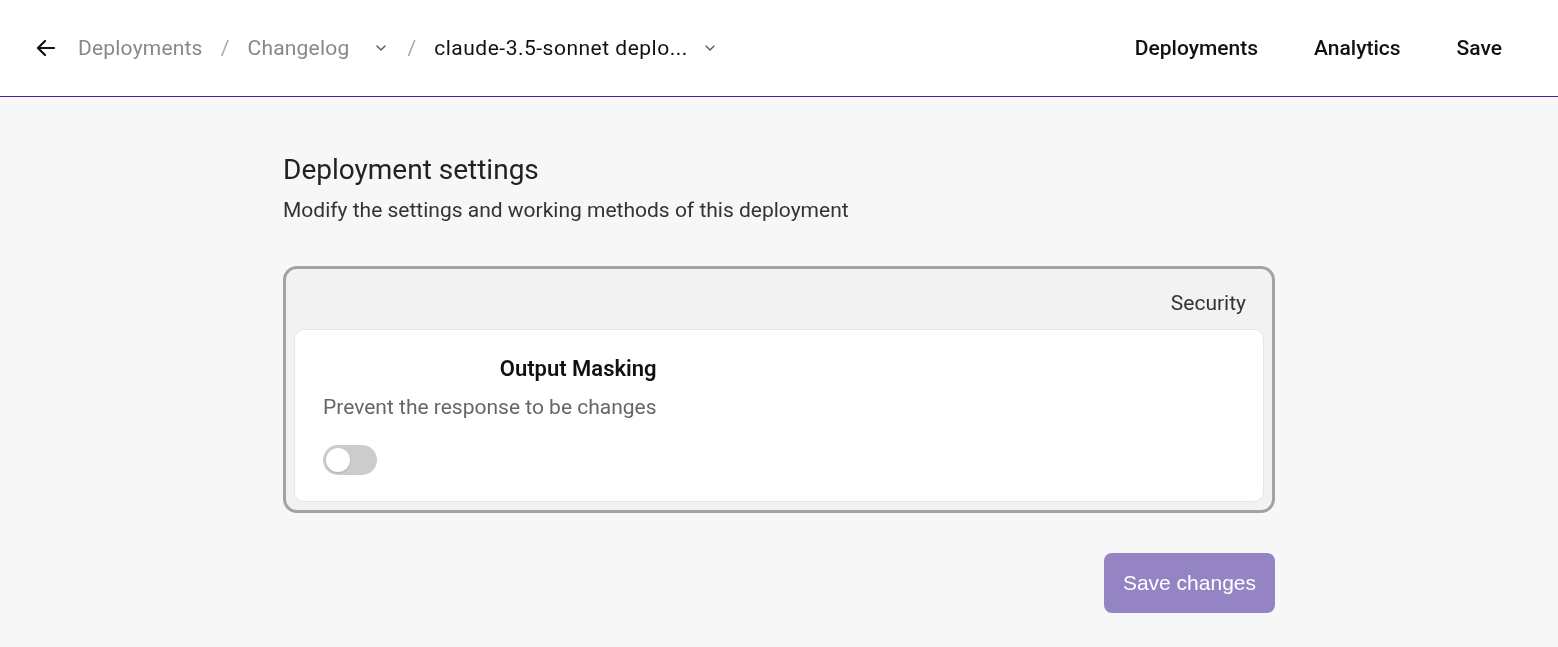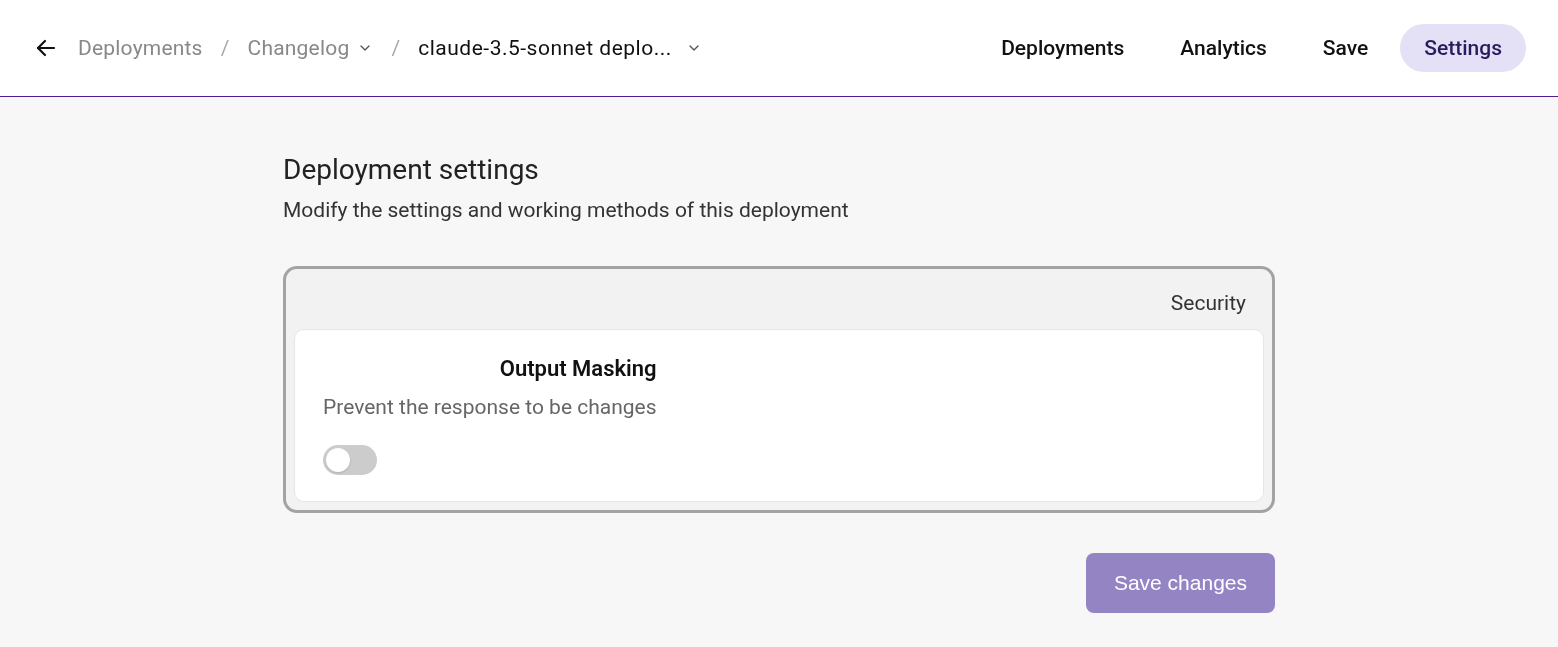--- a/index.html
+++ b/index.html
@@ -43,21 +43,21 @@
     .breadcrumb-link {
       color: #888;
       cursor: pointer;
     }
     .breadcrumb-sep {
       color: #aaa;
     }
     .breadcrumb-dropdown {
       display: flex;
       align-items: center;
-      gap: 8px;
+      gap: 24px;
       color: #888;
       cursor: pointer;
     }
     .breadcrumb-current {
       display: flex;
       align-items: center;
       gap: 14px;
       color: #111;
       cursor: pointer;
       letter-spacing: 0.5px;
@@ -166,21 +166,21 @@
     .actions {
       margin-top: 40px;
       display: flex;
       justify-content: flex-end;
     }
     .save-btn {
       background: #9484c4;
       color: #fff;
       border: none;
       border-radius: 8px;
-      padding: 18px 28px;
+      padding: 18px 19px;
       font-size: 21px;
       font-weight: 500;
       cursor: pointer;
     }
   </style>
 </head>
 <body>
 
 <div class="header">
   <div class="back-btn">
@@ -205,21 +205,20 @@
       <svg class="chevron-down" viewBox="0 0 24 24" fill="none" stroke="currentColor" stroke-width="2" stroke-linecap="round" stroke-linejoin="round">
         <polyline points="6 9 12 15 18 9"></polyline>
       </svg>
     </span>
   </div>
 
   <div class="tabs">
     <div class="tab">Deployments</div>
     <div class="tab">Analytics</div>
     <div class="tab">Save</div>
-    <div class="tab active">Settings</div>
   </div>
 </div>
 
 <div class="main">
   <div class="content">
     <h1 class="page-title">Deployment settings</h1>
     <p class="page-subtitle">Modify the settings and working methods of this deployment</p>
 
     <div class="card">
       <div class="card-header">Security</div>

